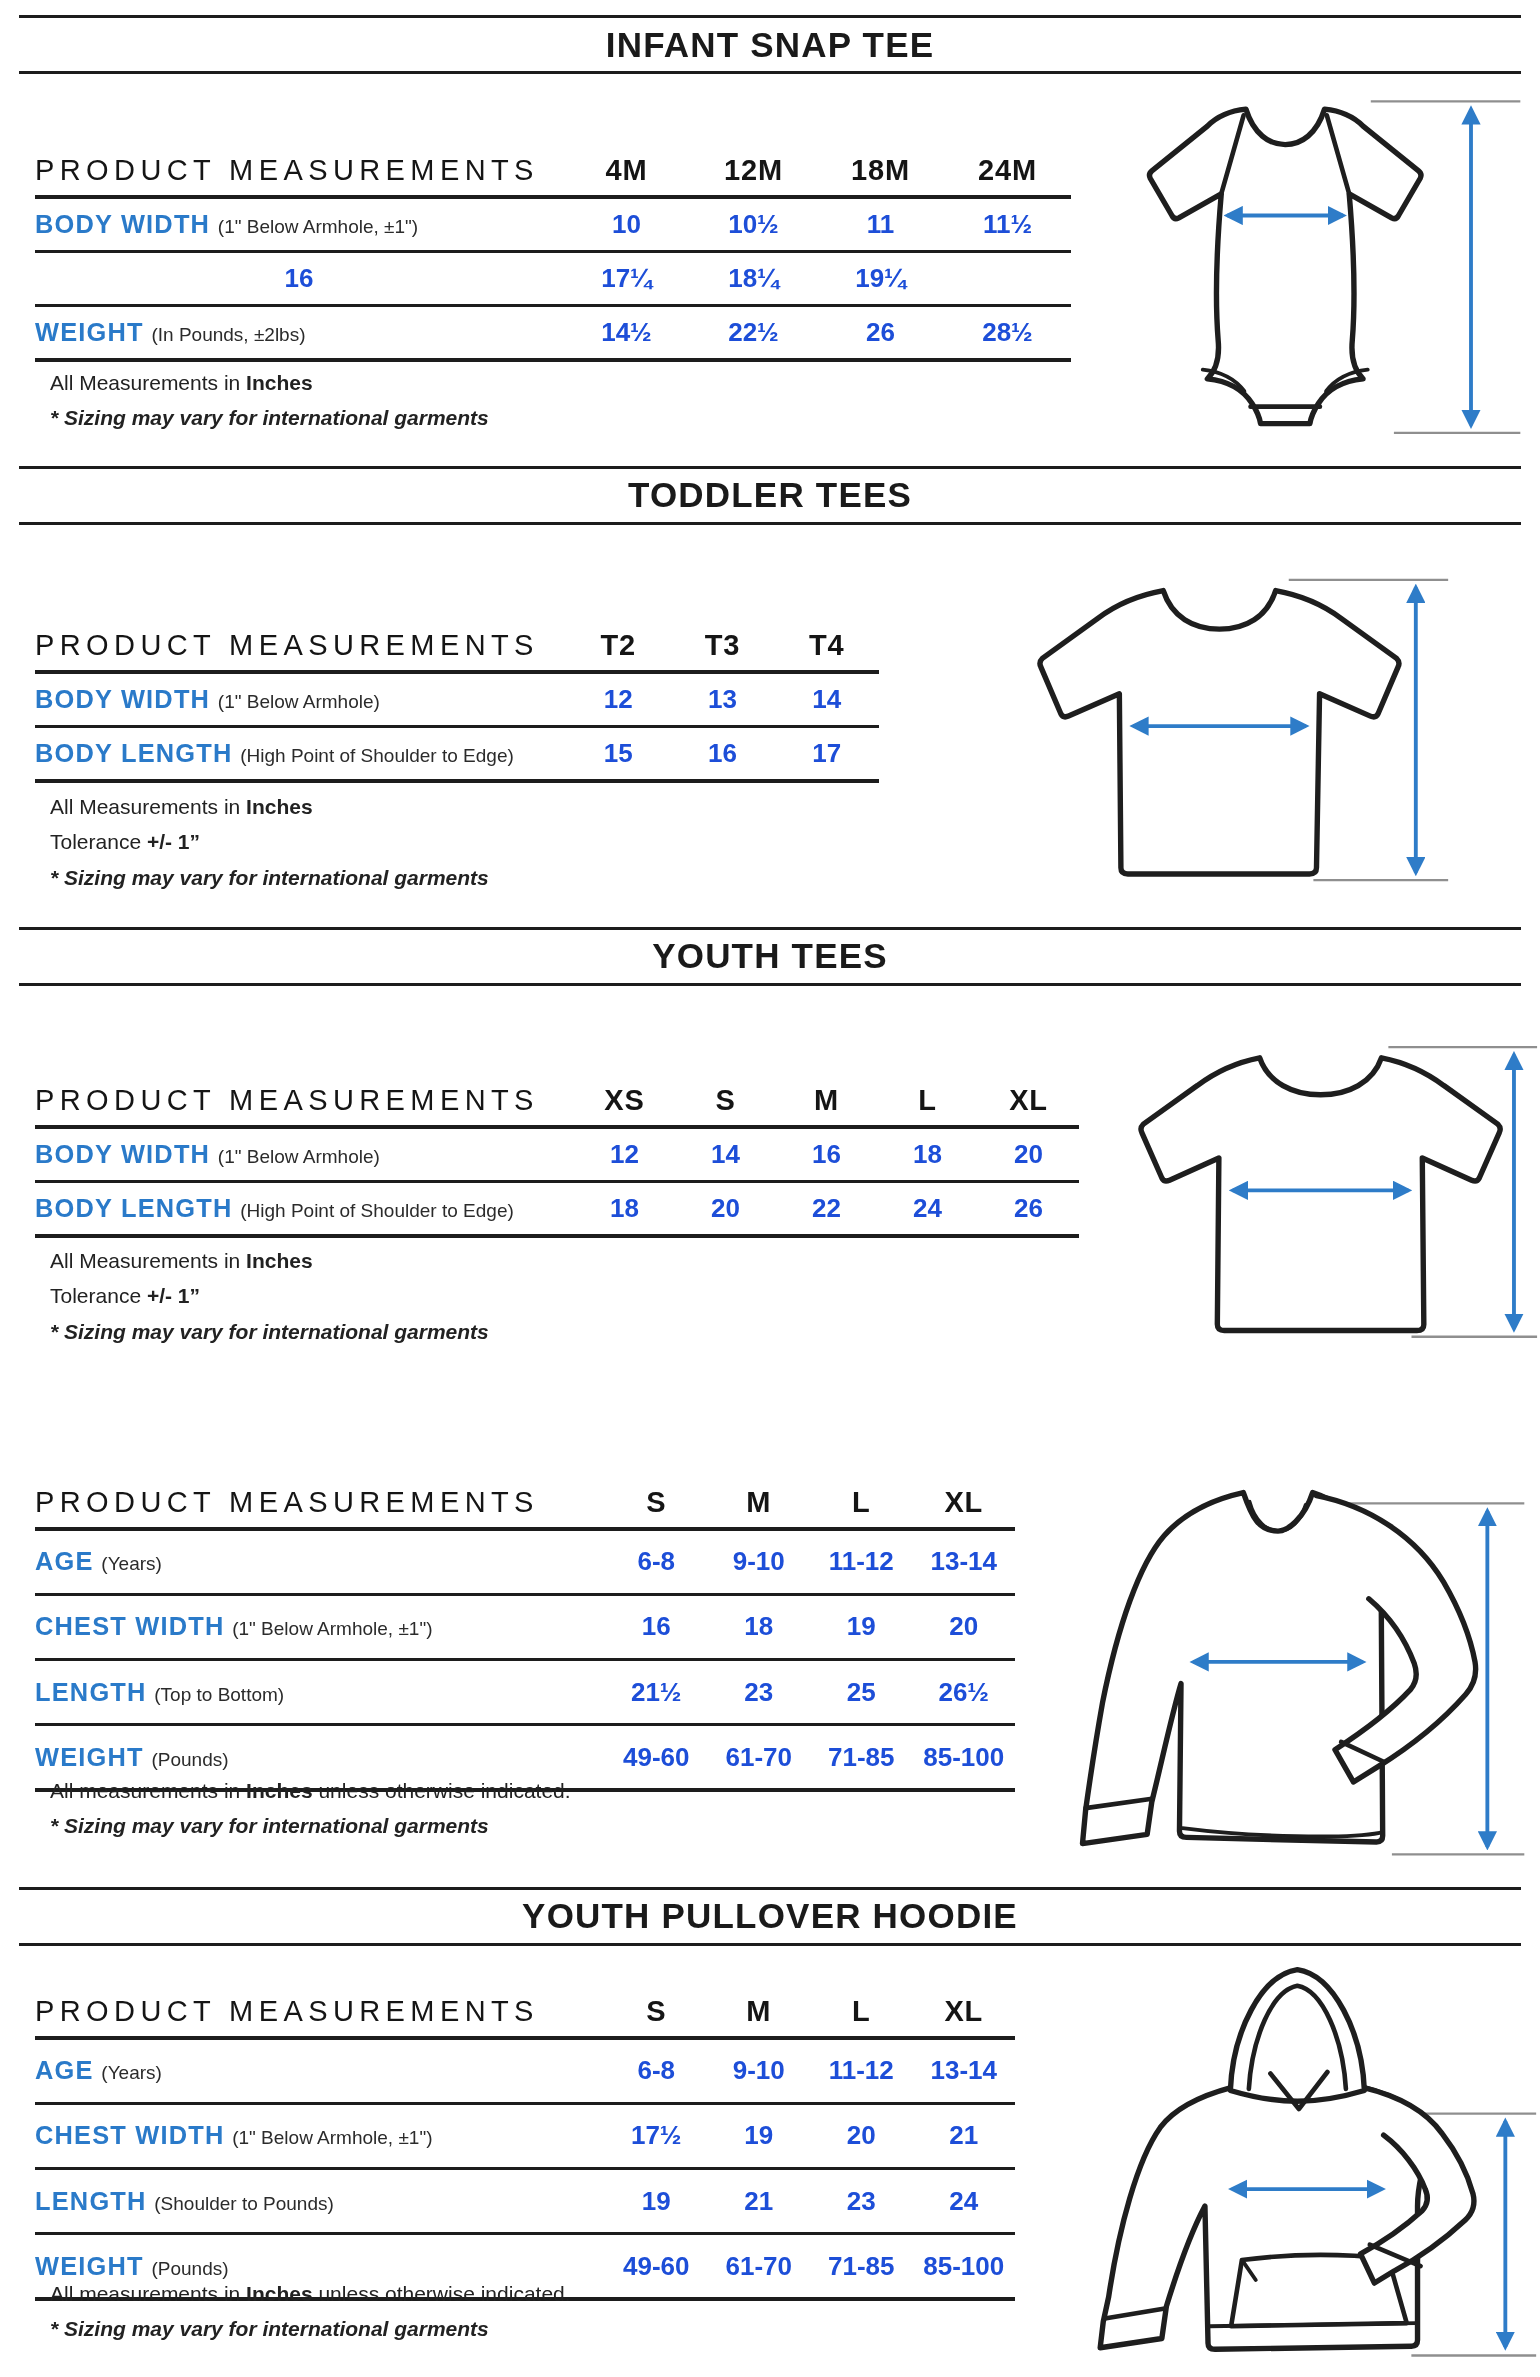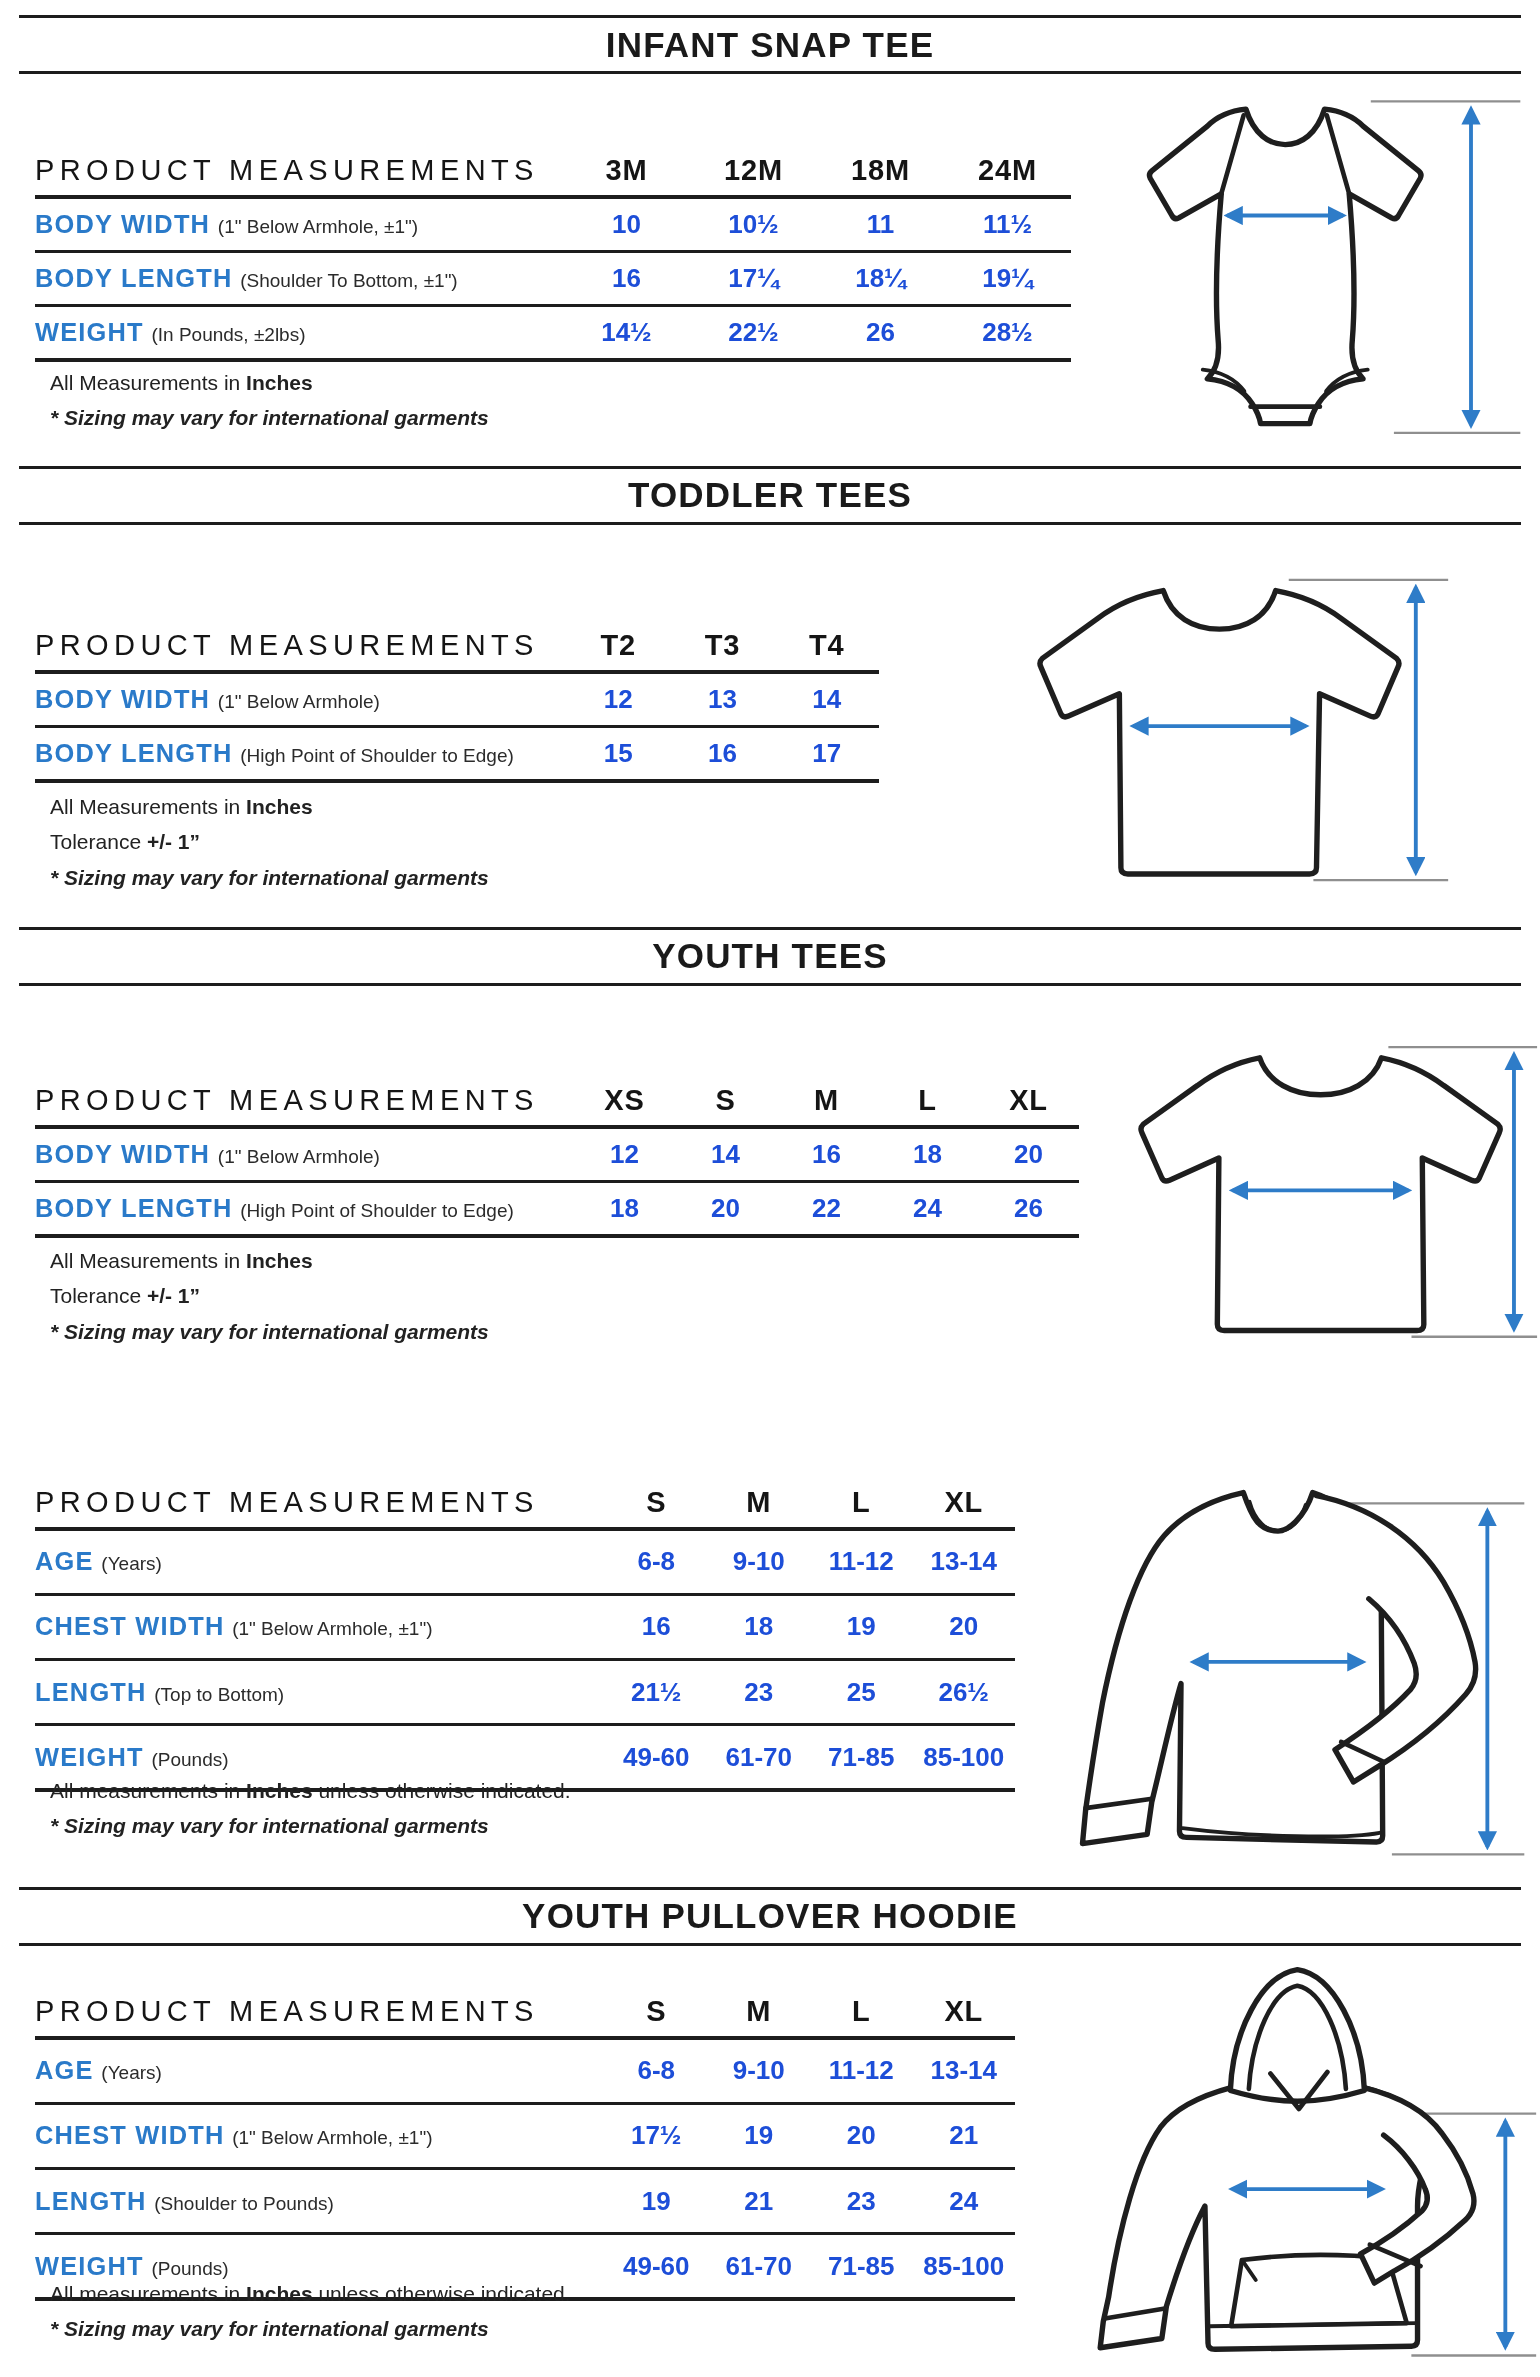--- a/index.html
+++ b/index.html
@@ -65,36 +65,35 @@
 </head>
 <body>
 
 <div class="sec s1">
   <div class="band">
     <h2>INFANT SNAP TEE</h2>
   </div>
   <div class="tbl">
     <div class="trow head">
       <div class="hlabel">PRODUCT MEASUREMENTS</div>
-      <div class="size-h">3M</div>
+      <div class="size-h">4M</div>
       <div class="size-h">12M</div>
       <div class="size-h">18M</div>
       <div class="size-h">24M</div>
     </div>
     <div class="hline"></div>
     <div class="trow">
       <div><span class="rlabel">BODY WIDTH</span><span class="rnote">(1" Below Armhole, ±1")</span></div>
       <div class="val">10</div>
       <div class="val">10½</div>
       <div class="val">11</div>
       <div class="val">11½</div>
     </div>
     <div class="rline"></div>
     <div class="trow">
-      <div><span class="rlabel">BODY LENGTH</span><span class="rnote">(Shoulder To Bottom, ±1")</span></div>
       <div class="val">16</div>
       <div class="val">17¼</div>
       <div class="val">18¼</div>
       <div class="val">19¼</div>
     </div>
     <div class="rline"></div>
     <div class="trow">
       <div><span class="rlabel">WEIGHT</span><span class="rnote">(In Pounds, ±2lbs)</span></div>
       <div class="val">14½</div>
       <div class="val">22½</div>

